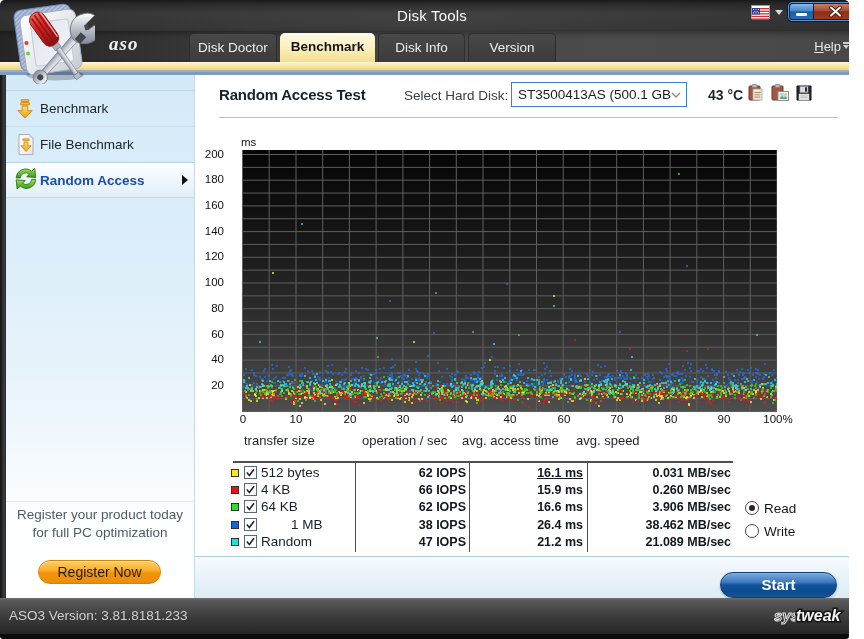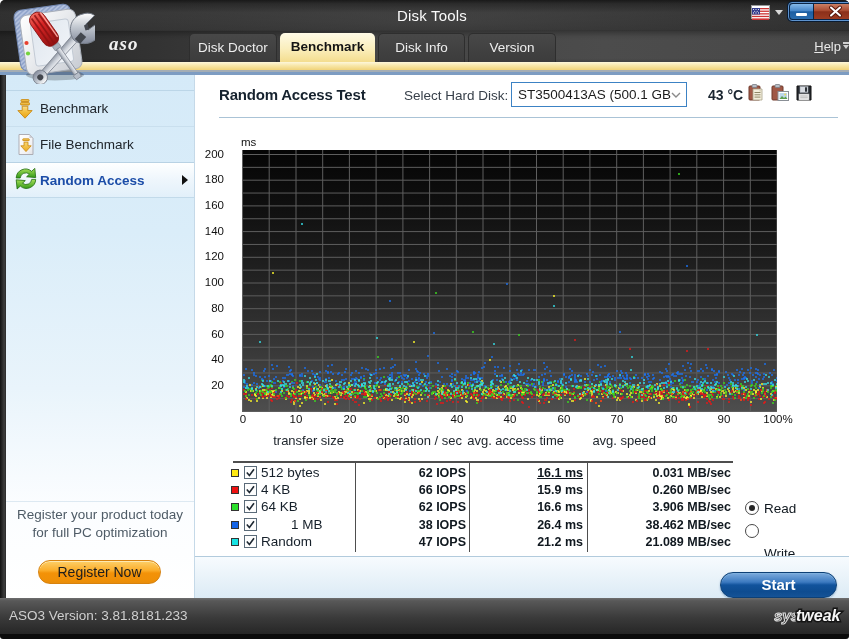--- a/index.html
+++ b/index.html
@@ -75,21 +75,21 @@
 #combo span { position:absolute; left:6px; top:4px; font-size:13.5px; color:#1c1c1c; }
 #temp { left:708px; top:87px; font-size:14px; font-weight:bold; color:#1b2631; }
 #hdrline { left:219px; top:117px; width:619px; height:1px; background:#aac3d6; }
 
 
 #mslab { left:241px; top:136px; font-size:11.5px; color:#111; }
 #plot { left:242px; top:150px; width:535px; height:262px;
   background:linear-gradient(180deg,#050505 0%,#121212 26%,#232323 50%,#373737 75%,#4e4e4e 100%); }
 .ylab { position:absolute; width:32px; right:625px; text-align:right; font-size:11.5px; color:#111; }
 .xlab { position:absolute; top:413px; width:40px; text-align:center; font-size:11.5px; color:#111; }
-.chead { position:absolute; top:433px; font-size:13px; color:#1d242b; text-align:right; }
+.chead { position:absolute; top:433px; font-size:13px; color:#1d242b; text-align:left; }
 
 
 #tbltop { left:233px; top:461px; width:500px; height:2px; background:#4e4e4e; }
 .vline { position:absolute; top:463px; width:1px; height:89px; background:#4e4e4e; }
 .trow { position:absolute; height:17px; }
 .csq { position:absolute; left:231px; width:8px; height:8px; border:1px solid #333; }
 .cbx { position:absolute; left:244px; width:13px; height:13px; }
 .tlbl { position:absolute; left:261px; font-size:13.5px; color:#16202a; }
 .tval { position:absolute; text-align:right; font-size:12.5px; font-weight:bold; color:#10181f; }
 
@@ -484,21 +484,21 @@
       </span>
 <span class="tlbl" style="top:0px;text-align:right;">Random</span>
 <span class="tval" style="left:366px; width:100px; top:1px;">47 IOPS</span>
 <span class="tval" style="left:483px; width:100px; top:1px;">21.2 ms</span>
 <span class="tval" style="left:601px; width:130px; top:1px;">21.089 MB/sec</span>
 </div>
 
   <div class="radio on" style="left:745px; top:501px;"></div>
   <div class="rlbl" style="left:764px; top:501px;">Read</div>
   <div class="radio" style="left:745px; top:524px;"></div>
-  <div class="rlbl" style="left:764px; top:524px;margin-top:22px;">Write</div>
+  <div class="rlbl" style="left:764px; top:524px;">Write</div>
 
   <div class="abs" id="botpanel"></div>
   <div class="abs" id="startbtn">Start</div>
 
   <div class="abs" id="statusbar"></div>
   <div class="abs" id="verlbl">ASO3 Version: 3.81.8181.233</div>
   <div class="abs" id="systweak"><svg width="84" height="24" viewBox="0 0 84 24">
 <g font-family="Liberation Sans, sans-serif" font-style="italic" font-weight="bold">
 <text x="0" y="17" font-size="15" fill="#2a2a2a" stroke="#dcdcdc" stroke-width="1.1" letter-spacing="0">sys</text>
 <text x="22" y="17" font-size="16" fill="#f5f5f5" letter-spacing="0" stroke="#141414" stroke-width="3" paint-order="stroke">tweak</text>

